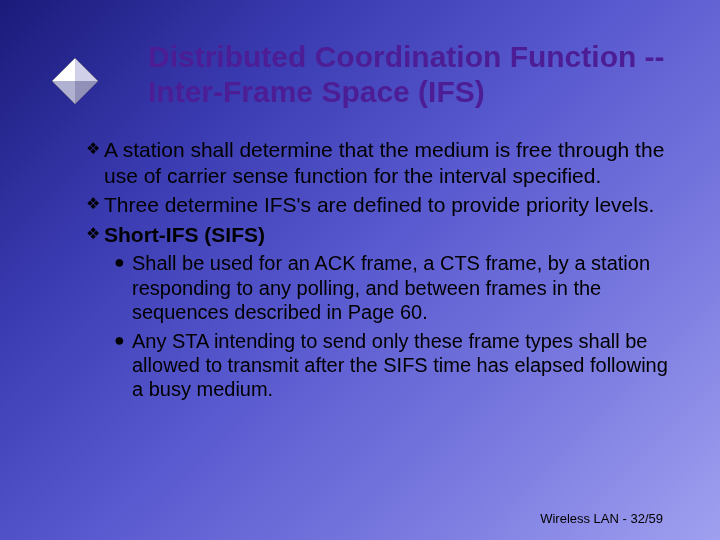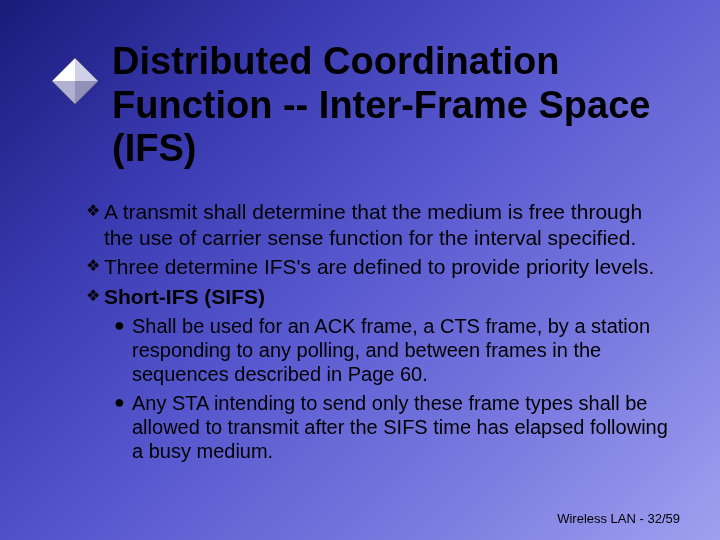--- a/index.html
+++ b/index.html
@@ -25,24 +25,25 @@
   .diamond-icon {
     width: 50px;
     height: 50px;
     position: relative;
     margin-right: 12px;
     margin-top: 16px;
     flex-shrink: 0;
   }
   .diamond-icon svg { display: block; }
   .title {
-    font-size: 38px;
+    font-size: 30px;
     font-weight: bold;
-    color: #000000;
+    color: #4c1d95;
     line-height: 1.15;
+    margin-left: 36px;
   }
   .content {
     margin-left: 36px;
     color: #000;
   }
   .bullet-l1 {
     display: flex;
     margin-bottom: 4px;
     font-size: 21px;
     line-height: 1.22;
@@ -68,21 +69,21 @@
   .bullet-l2 .marker {
     flex-shrink: 0;
     width: 18px;
     font-size: 18px;
     line-height: 1.3;
   }
   .bullet-l2 .text { flex: 1; }
   .footer {
     position: absolute;
     bottom: 14px;
-    right: 40px;
+    right: 57px;
     font-size: 13px;
     color: #000;
   }
 </style>
 </head>
 <body>
 
 <div class="slide">
 
   <div class="title-wrap">
@@ -96,21 +97,21 @@
         <polygon points="25,2 48,25 25,48 2,25" fill="none" stroke="#707090" stroke-width="1"></polygon>
       </svg>
     </div>
     <div class="title">Distributed Coordination Function -- Inter-Frame Space (IFS)</div>
   </div>
 
   <div class="content">
 
     <div class="bullet-l1">
       <span class="marker">❖</span>
-      <span class="text">A transmit shall determine that the medium is free through the use of carrier sense function for the interval specified.</span>
+      <span class="text">A station shall determine that the medium is free through the use of carrier sense function for the interval specified.</span>
     </div>
 
     <div class="bullet-l1">
       <span class="marker">❖</span>
       <span class="text">Three determine IFS's are defined to provide priority levels.</span>
     </div>
 
     <div class="bullet-l1">
       <span class="marker">❖</span>
       <span class="text bold">Short-IFS (SIFS)</span>

